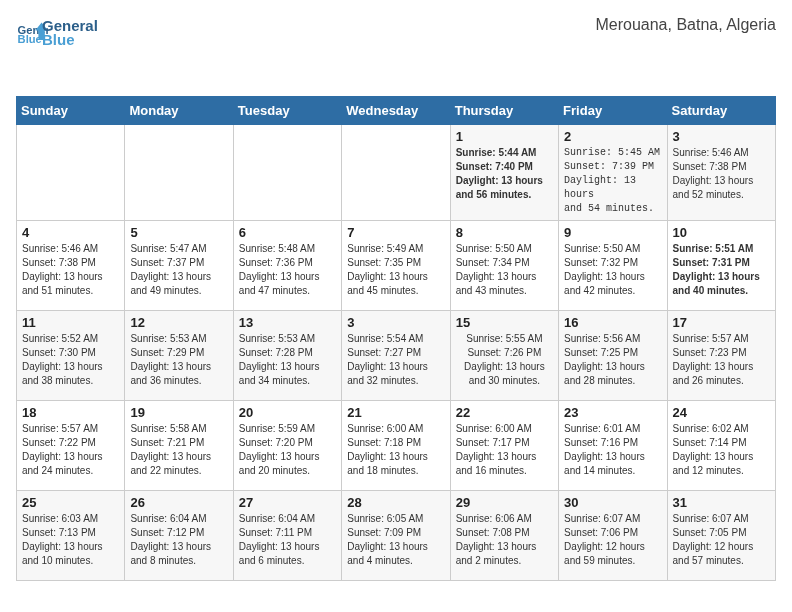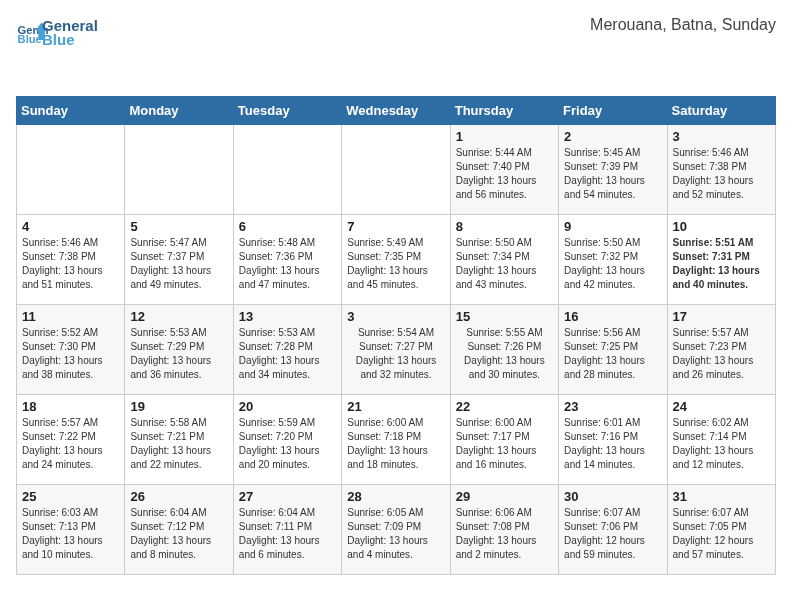--- a/index.html
+++ b/index.html
@@ -89,21 +89,21 @@
       <text x="2" y="22" font-size="14" font-weight="bold" fill="#2c5f8a">General</text>
       <text x="2" y="34" font-size="14" font-weight="bold" fill="#4a9fd4">Blue</text>
       <polygon points="32,8 40,18 36,18 36,30 28,30 28,18 24,18" fill="#4a9fd4"></polygon>
     </svg>
     <div style="display:flex;flex-direction:column;margin-left:-10px;">
       <span style="font-size:15px;font-weight:bold;color:#2c5f8a;">General</span>
       <span style="font-size:15px;font-weight:bold;color:#4a9fd4;margin-top:-3px;">Blue</span>
     </div>
   </div>
   <div class="title-block">
-    <div class="location">Merouana, Batna, Sunday</div>
+    <div class="location">Merouana, Batna, Algeria</div>
   </div>
 </div>
 
 <table>
   <thead>
     <tr id="weekday-header">
         <th>Sunday</th>
         <th>Monday</th>
         <th>Tuesday</th>
         <th>Wednesday</th>
@@ -113,28 +113,28 @@
       </tr>
   </thead>
   <tbody id="calendar-body">
   <tr>
         <td class="empty-cell"></td>
         <td class="empty-cell"></td>
         <td class="empty-cell"></td>
         <td class="empty-cell"></td>
         <td>
           <span class="day-number">1</span>
-          <div class="day-info" style="white-space: pre-line;">Sunrise: 5:44 AM
+          <div class="day-info" style="white-space: pre-line; font-weight: bold;">Sunrise: 5:44 AM
 Sunset: 7:40 PM
 Daylight: 13 hours
 and 56 minutes.</div>
         </td>
         <td>
           <span class="day-number">2</span>
-          <div class="day-info" style="white-space: pre-line;">Sunrise: 5:45 AM
+          <div class="day-info" style="white-space: pre-line; font-family: Liberation Mono, monospace;">Sunrise: 5:45 AM
 Sunset: 7:39 PM
 Daylight: 13 hours
 and 54 minutes.</div>
         </td>
         <td>
           <span class="day-number">3</span>
           <div class="day-info" style="white-space: pre-line;">Sunrise: 5:46 AM
 Sunset: 7:38 PM
 Daylight: 13 hours
 and 52 minutes.</div>
@@ -208,21 +208,21 @@
         </td>
         <td>
           <span class="day-number">13</span>
           <div class="day-info" style="white-space: pre-line;">Sunrise: 5:53 AM
 Sunset: 7:28 PM
 Daylight: 13 hours
 and 34 minutes.</div>
         </td>
         <td>
           <span class="day-number">3</span>
-          <div class="day-info" style="white-space: pre-line; text-align: center;">Sunrise: 5:54 AM
+          <div class="day-info" style="white-space: pre-line;">Sunrise: 5:54 AM
 Sunset: 7:27 PM
 Daylight: 13 hours
 and 32 minutes.</div>
         </td>
         <td>
           <span class="day-number">15</span>
           <div class="day-info" style="white-space: pre-line; text-align: center;">Sunrise: 5:55 AM
 Sunset: 7:26 PM
 Daylight: 13 hours
 and 30 minutes.</div>

